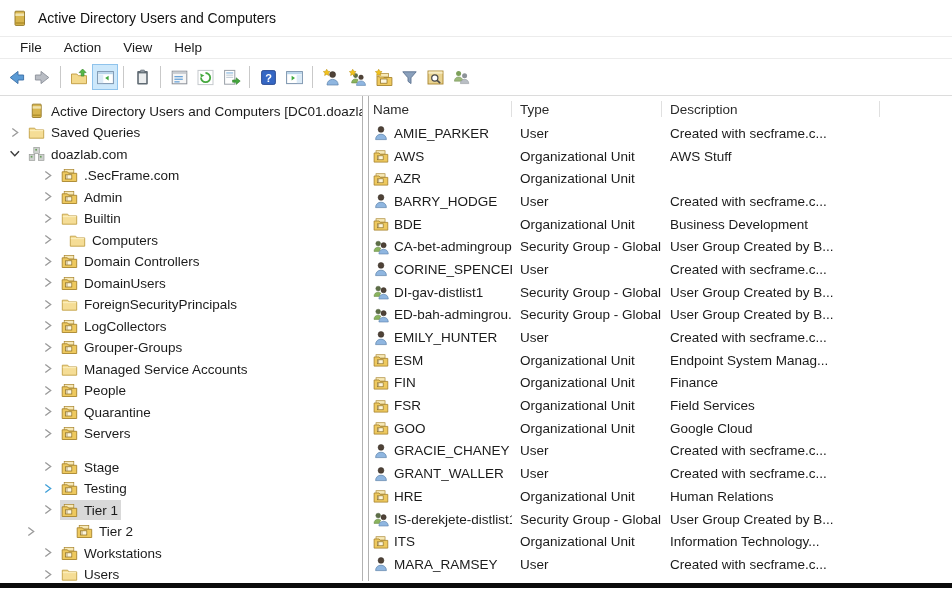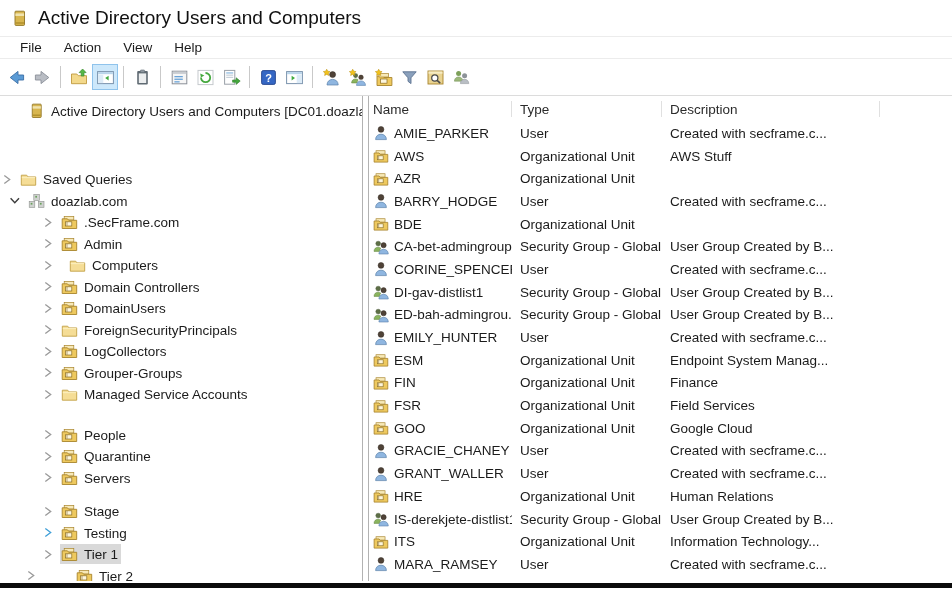--- a/index.html
+++ b/index.html
@@ -2,21 +2,21 @@
 <html><head>
 <meta charset="utf-8">
 <style>
   * { margin:0; padding:0; box-sizing:border-box; }
   html,body { width:952px; height:592px; background:#fff; overflow:hidden; }
   body { font-family:"Liberation Sans", sans-serif; font-size:13.5px; color:#1b1b1b; position:relative; }
 
   
   .titlebar { height:37px; display:flex; align-items:center; padding-left:11px; gap:10px; border-bottom:1px solid #ececec; }
   .titlebar .app-ic { width:17px; height:17px; display:inline-block; }
-  .titlebar .title { font-size:19px; color:#101010; }
+  .titlebar .title { font-size:14px; color:#101010; }
 
   
   .menubar { height:22px; display:flex; align-items:center; padding-left:9px; border-bottom:1px solid #ececec; }
   .menu-item { padding:2px 11px 3px 11px; cursor:default; }
 
   
   .toolbar { height:37px; display:flex; align-items:center; padding-left:3px; border-bottom:1px solid #dcdcdc; }
   .tb-btn { width:26px; height:26px; display:flex; align-items:center; justify-content:center; border:1px solid transparent; }
   .tb-btn.active { background:#cde8fb; border:1px solid #8fc3ec; }
   .tb-ic { width:19px; height:19px; display:block; }
@@ -238,21 +238,21 @@
           <span class="t-icon">
             <svg viewBox="0 0 17 17">
               <rect x="4" y="1.2" width="9.5" height="14.2" rx="0.8" fill="#d8b64f" stroke="#8f7322" stroke-width="0.9"></rect>
               <rect x="4.4" y="3.4" width="8.7" height="2.6" fill="#f0e3ae"></rect>
               <rect x="4.4" y="12.2" width="8.7" height="1.6" fill="#b3922f"></rect>
             </svg>
           </span>
           <span class="t-label">Active Directory Users and Computers [DC01.doazlab.com]</span>
         </span>
       </div>
-      <div class="tree-row" style="padding-left: 0; margin-top: 47px;">
+      <div class="tree-row" style="padding-left: 8px;">
         <span class="chev">
           <svg viewBox="0 0 13 13">
             <path d="M4.3 2.4l5.4 4.1-5.4 4.1" fill="none" stroke="#9a9a9a" stroke-width="1.3"></path>
           </svg>
         </span>
         <span class="selwrap">
           <span class="t-icon">
             <svg viewBox="0 0 17 16">
               <path d="M1.3 4.2h5.4l1.4 1.7h7.6v8.3H1.3z" fill="#f5dd96" stroke="#c2a045" stroke-width="0.9"></path>
               <path d="M1.8 6.6h13.4" stroke="#fbeebc" stroke-width="1.1"></path>
@@ -310,141 +310,157 @@
             <svg viewBox="0 0 17 16">
               <rect x="3.2" y="2.4" width="9.6" height="3.6" fill="#f7e9b8" stroke="#a8842c" stroke-width="0.7"></rect>
               <path d="M1.2 4.8h5.2l1.3 1.5h8v8.2H1.2z" fill="#eec95f" stroke="#a8842c" stroke-width="0.9"></path>
               <rect x="4.6" y="7.8" width="6.2" height="4.2" fill="#fdf6dd" stroke="#8a6d25" stroke-width="0.7"></rect>
               <path d="M6 8v3.8" stroke="#8a6d25" stroke-width="0.6"></path>
             </svg>
           </span>
           <span class="t-label">Admin</span>
         </span>
       </div>
-      <div class="tree-row" style="padding-left: 41px; gap: 8px;">
+      <div class="tree-row" style="padding-left: 41px;">
         <span class="chev">
           <svg viewBox="0 0 13 13">
             <path d="M4.3 2.4l5.4 4.1-5.4 4.1" fill="none" stroke="#9a9a9a" stroke-width="1.3"></path>
           </svg>
         </span>
         <span class="selwrap">
           <span class="t-icon">
             <svg viewBox="0 0 17 16">
               <path d="M1.3 4.2h5.4l1.4 1.7h7.6v8.3H1.3z" fill="#f5dd96" stroke="#c2a045" stroke-width="0.9"></path>
               <path d="M1.8 6.6h13.4" stroke="#fbeebc" stroke-width="1.1"></path>
             </svg>
           </span>
-          <span class="t-label">Computers</span>
-        </span>
-      </div>
-      <div class="tree-row" style="padding-left: 41px;">
-        <span class="chev">
-          <svg viewBox="0 0 13 13">
-            <path d="M4.3 2.4l5.4 4.1-5.4 4.1" fill="none" stroke="#9a9a9a" stroke-width="1.3"></path>
-          </svg>
-        </span>
-        <span class="selwrap">
-          <span class="t-icon">
-            <svg viewBox="0 0 17 16">
-              <rect x="3.2" y="2.4" width="9.6" height="3.6" fill="#f7e9b8" stroke="#a8842c" stroke-width="0.7"></rect>
-              <path d="M1.2 4.8h5.2l1.3 1.5h8v8.2H1.2z" fill="#eec95f" stroke="#a8842c" stroke-width="0.9"></path>
-              <rect x="4.6" y="7.8" width="6.2" height="4.2" fill="#fdf6dd" stroke="#8a6d25" stroke-width="0.7"></rect>
-              <path d="M6 8v3.8" stroke="#8a6d25" stroke-width="0.6"></path>
-            </svg>
-          </span>
-          <span class="t-label">Domain Controllers</span>
-        </span>
-      </div>
-      <div class="tree-row" style="padding-left: 41px;">
-        <span class="chev">
-          <svg viewBox="0 0 13 13">
-            <path d="M4.3 2.4l5.4 4.1-5.4 4.1" fill="none" stroke="#9a9a9a" stroke-width="1.3"></path>
-          </svg>
-        </span>
-        <span class="selwrap">
-          <span class="t-icon">
-            <svg viewBox="0 0 17 16">
-              <rect x="3.2" y="2.4" width="9.6" height="3.6" fill="#f7e9b8" stroke="#a8842c" stroke-width="0.7"></rect>
-              <path d="M1.2 4.8h5.2l1.3 1.5h8v8.2H1.2z" fill="#eec95f" stroke="#a8842c" stroke-width="0.9"></path>
-              <rect x="4.6" y="7.8" width="6.2" height="4.2" fill="#fdf6dd" stroke="#8a6d25" stroke-width="0.7"></rect>
-              <path d="M6 8v3.8" stroke="#8a6d25" stroke-width="0.6"></path>
-            </svg>
-          </span>
-          <span class="t-label">DomainUsers</span>
-        </span>
-      </div>
-      <div class="tree-row" style="padding-left: 41px;">
+          <span class="t-label">Builtin</span>
+        </span>
+      </div>
+      <div class="tree-row" style="padding-left: 41px; gap: 8px;">
         <span class="chev">
           <svg viewBox="0 0 13 13">
             <path d="M4.3 2.4l5.4 4.1-5.4 4.1" fill="none" stroke="#9a9a9a" stroke-width="1.3"></path>
           </svg>
         </span>
         <span class="selwrap">
           <span class="t-icon">
             <svg viewBox="0 0 17 16">
               <path d="M1.3 4.2h5.4l1.4 1.7h7.6v8.3H1.3z" fill="#f5dd96" stroke="#c2a045" stroke-width="0.9"></path>
               <path d="M1.8 6.6h13.4" stroke="#fbeebc" stroke-width="1.1"></path>
             </svg>
           </span>
-          <span class="t-label">ForeignSecurityPrincipals</span>
-        </span>
-      </div>
-      <div class="tree-row" style="padding-left: 41px;">
-        <span class="chev">
-          <svg viewBox="0 0 13 13">
-            <path d="M4.3 2.4l5.4 4.1-5.4 4.1" fill="none" stroke="#9a9a9a" stroke-width="1.3"></path>
-          </svg>
-        </span>
-        <span class="selwrap">
-          <span class="t-icon">
-            <svg viewBox="0 0 17 16">
-              <rect x="3.2" y="2.4" width="9.6" height="3.6" fill="#f7e9b8" stroke="#a8842c" stroke-width="0.7"></rect>
-              <path d="M1.2 4.8h5.2l1.3 1.5h8v8.2H1.2z" fill="#eec95f" stroke="#a8842c" stroke-width="0.9"></path>
-              <rect x="4.6" y="7.8" width="6.2" height="4.2" fill="#fdf6dd" stroke="#8a6d25" stroke-width="0.7"></rect>
-              <path d="M6 8v3.8" stroke="#8a6d25" stroke-width="0.6"></path>
-            </svg>
-          </span>
-          <span class="t-label">LogCollectors</span>
-        </span>
-      </div>
-      <div class="tree-row" style="padding-left: 41px;">
-        <span class="chev">
-          <svg viewBox="0 0 13 13">
-            <path d="M4.3 2.4l5.4 4.1-5.4 4.1" fill="none" stroke="#9a9a9a" stroke-width="1.3"></path>
-          </svg>
-        </span>
-        <span class="selwrap">
-          <span class="t-icon">
-            <svg viewBox="0 0 17 16">
-              <rect x="3.2" y="2.4" width="9.6" height="3.6" fill="#f7e9b8" stroke="#a8842c" stroke-width="0.7"></rect>
-              <path d="M1.2 4.8h5.2l1.3 1.5h8v8.2H1.2z" fill="#eec95f" stroke="#a8842c" stroke-width="0.9"></path>
-              <rect x="4.6" y="7.8" width="6.2" height="4.2" fill="#fdf6dd" stroke="#8a6d25" stroke-width="0.7"></rect>
-              <path d="M6 8v3.8" stroke="#8a6d25" stroke-width="0.6"></path>
-            </svg>
-          </span>
-          <span class="t-label">Grouper-Groups</span>
+          <span class="t-label">Computers</span>
+        </span>
+      </div>
+      <div class="tree-row" style="padding-left: 41px;">
+        <span class="chev">
+          <svg viewBox="0 0 13 13">
+            <path d="M4.3 2.4l5.4 4.1-5.4 4.1" fill="none" stroke="#9a9a9a" stroke-width="1.3"></path>
+          </svg>
+        </span>
+        <span class="selwrap">
+          <span class="t-icon">
+            <svg viewBox="0 0 17 16">
+              <rect x="3.2" y="2.4" width="9.6" height="3.6" fill="#f7e9b8" stroke="#a8842c" stroke-width="0.7"></rect>
+              <path d="M1.2 4.8h5.2l1.3 1.5h8v8.2H1.2z" fill="#eec95f" stroke="#a8842c" stroke-width="0.9"></path>
+              <rect x="4.6" y="7.8" width="6.2" height="4.2" fill="#fdf6dd" stroke="#8a6d25" stroke-width="0.7"></rect>
+              <path d="M6 8v3.8" stroke="#8a6d25" stroke-width="0.6"></path>
+            </svg>
+          </span>
+          <span class="t-label">Domain Controllers</span>
+        </span>
+      </div>
+      <div class="tree-row" style="padding-left: 41px;">
+        <span class="chev">
+          <svg viewBox="0 0 13 13">
+            <path d="M4.3 2.4l5.4 4.1-5.4 4.1" fill="none" stroke="#9a9a9a" stroke-width="1.3"></path>
+          </svg>
+        </span>
+        <span class="selwrap">
+          <span class="t-icon">
+            <svg viewBox="0 0 17 16">
+              <rect x="3.2" y="2.4" width="9.6" height="3.6" fill="#f7e9b8" stroke="#a8842c" stroke-width="0.7"></rect>
+              <path d="M1.2 4.8h5.2l1.3 1.5h8v8.2H1.2z" fill="#eec95f" stroke="#a8842c" stroke-width="0.9"></path>
+              <rect x="4.6" y="7.8" width="6.2" height="4.2" fill="#fdf6dd" stroke="#8a6d25" stroke-width="0.7"></rect>
+              <path d="M6 8v3.8" stroke="#8a6d25" stroke-width="0.6"></path>
+            </svg>
+          </span>
+          <span class="t-label">DomainUsers</span>
         </span>
       </div>
       <div class="tree-row" style="padding-left: 41px;">
         <span class="chev">
           <svg viewBox="0 0 13 13">
             <path d="M4.3 2.4l5.4 4.1-5.4 4.1" fill="none" stroke="#9a9a9a" stroke-width="1.3"></path>
           </svg>
         </span>
         <span class="selwrap">
           <span class="t-icon">
             <svg viewBox="0 0 17 16">
               <path d="M1.3 4.2h5.4l1.4 1.7h7.6v8.3H1.3z" fill="#f5dd96" stroke="#c2a045" stroke-width="0.9"></path>
               <path d="M1.8 6.6h13.4" stroke="#fbeebc" stroke-width="1.1"></path>
             </svg>
           </span>
+          <span class="t-label">ForeignSecurityPrincipals</span>
+        </span>
+      </div>
+      <div class="tree-row" style="padding-left: 41px;">
+        <span class="chev">
+          <svg viewBox="0 0 13 13">
+            <path d="M4.3 2.4l5.4 4.1-5.4 4.1" fill="none" stroke="#9a9a9a" stroke-width="1.3"></path>
+          </svg>
+        </span>
+        <span class="selwrap">
+          <span class="t-icon">
+            <svg viewBox="0 0 17 16">
+              <rect x="3.2" y="2.4" width="9.6" height="3.6" fill="#f7e9b8" stroke="#a8842c" stroke-width="0.7"></rect>
+              <path d="M1.2 4.8h5.2l1.3 1.5h8v8.2H1.2z" fill="#eec95f" stroke="#a8842c" stroke-width="0.9"></path>
+              <rect x="4.6" y="7.8" width="6.2" height="4.2" fill="#fdf6dd" stroke="#8a6d25" stroke-width="0.7"></rect>
+              <path d="M6 8v3.8" stroke="#8a6d25" stroke-width="0.6"></path>
+            </svg>
+          </span>
+          <span class="t-label">LogCollectors</span>
+        </span>
+      </div>
+      <div class="tree-row" style="padding-left: 41px;">
+        <span class="chev">
+          <svg viewBox="0 0 13 13">
+            <path d="M4.3 2.4l5.4 4.1-5.4 4.1" fill="none" stroke="#9a9a9a" stroke-width="1.3"></path>
+          </svg>
+        </span>
+        <span class="selwrap">
+          <span class="t-icon">
+            <svg viewBox="0 0 17 16">
+              <rect x="3.2" y="2.4" width="9.6" height="3.6" fill="#f7e9b8" stroke="#a8842c" stroke-width="0.7"></rect>
+              <path d="M1.2 4.8h5.2l1.3 1.5h8v8.2H1.2z" fill="#eec95f" stroke="#a8842c" stroke-width="0.9"></path>
+              <rect x="4.6" y="7.8" width="6.2" height="4.2" fill="#fdf6dd" stroke="#8a6d25" stroke-width="0.7"></rect>
+              <path d="M6 8v3.8" stroke="#8a6d25" stroke-width="0.6"></path>
+            </svg>
+          </span>
+          <span class="t-label">Grouper-Groups</span>
+        </span>
+      </div>
+      <div class="tree-row" style="padding-left: 41px;">
+        <span class="chev">
+          <svg viewBox="0 0 13 13">
+            <path d="M4.3 2.4l5.4 4.1-5.4 4.1" fill="none" stroke="#9a9a9a" stroke-width="1.3"></path>
+          </svg>
+        </span>
+        <span class="selwrap">
+          <span class="t-icon">
+            <svg viewBox="0 0 17 16">
+              <path d="M1.3 4.2h5.4l1.4 1.7h7.6v8.3H1.3z" fill="#f5dd96" stroke="#c2a045" stroke-width="0.9"></path>
+              <path d="M1.8 6.6h13.4" stroke="#fbeebc" stroke-width="1.1"></path>
+            </svg>
+          </span>
           <span class="t-label">Managed Service Accounts</span>
         </span>
       </div>
-      <div class="tree-row" style="padding-left: 41px; margin-top: 19px;">
+      <div class="tree-row" style="padding-left: 41px;">
         <span class="chev">
           <svg viewBox="0 0 13 13">
             <path d="M4.3 2.4l5.4 4.1-5.4 4.1" fill="none" stroke="#9a9a9a" stroke-width="1.3"></path>
           </svg>
         </span>
         <span class="selwrap">
           <span class="t-icon">
             <svg viewBox="0 0 17 16">
               <rect x="3.2" y="2.4" width="9.6" height="3.6" fill="#f7e9b8" stroke="#a8842c" stroke-width="0.7"></rect>
               <path d="M1.2 4.8h5.2l1.3 1.5h8v8.2H1.2z" fill="#eec95f" stroke="#a8842c" stroke-width="0.9"></path>
@@ -667,20 +683,21 @@
               <svg viewBox="0 0 17 16">
                 <rect x="3.2" y="2.4" width="9.6" height="3.6" fill="#f7e9b8" stroke="#a8842c" stroke-width="0.7"></rect>
                 <path d="M1.2 4.8h5.2l1.3 1.5h8v8.2H1.2z" fill="#eec95f" stroke="#a8842c" stroke-width="0.9"></path>
                 <rect x="4.6" y="7.8" width="6.2" height="4.2" fill="#fdf6dd" stroke="#8a6d25" stroke-width="0.7"></rect>
                 <path d="M6 8v3.8" stroke="#8a6d25" stroke-width="0.6"></path>
               </svg>
             </span>
             <span class="l-name">BDE</span>
           </div>
           <div class="cell col1">Organizational Unit</div>
+          <div class="cell col2">Business Development</div>
         </div>
         <div class="list-row">
           <div class="cell col0 namecell">
             <span class="l-icon">
               <svg viewBox="0 0 16 16">
                 <circle cx="5.2" cy="4.6" r="2.4" fill="#5d6e46" stroke="#42502f" stroke-width="0.4"></circle>
                 <path d="M1 12.4c0-2.7 1.8-4.2 4.1-4.2 1 0 1.9.3 2.6.8l-1.4 3.4z" fill="#8ab45e" stroke="#5d7f3a" stroke-width="0.5"></path>
                 <circle cx="10.6" cy="6.2" r="2.6" fill="#4f4237" stroke="#332a22" stroke-width="0.4"></circle>
                 <path d="M5.9 15c0-3 2.1-4.7 4.7-4.7s4.7 1.7 4.7 4.7z" fill="#8fb6e0" stroke="#5b82ab" stroke-width="0.6"></path>
               </svg>

